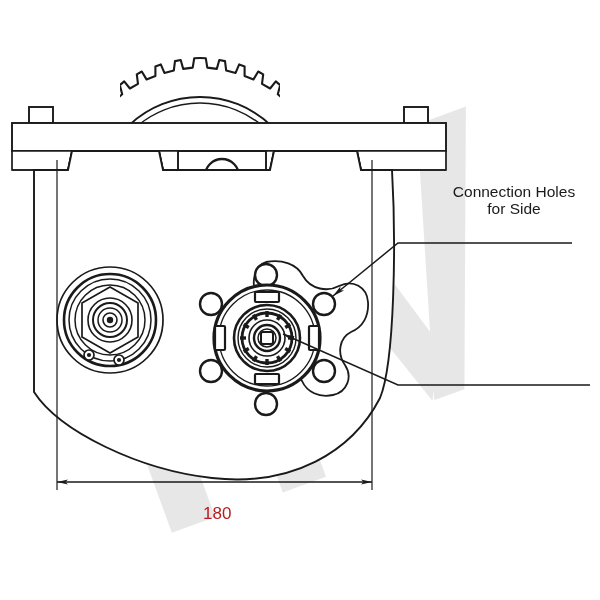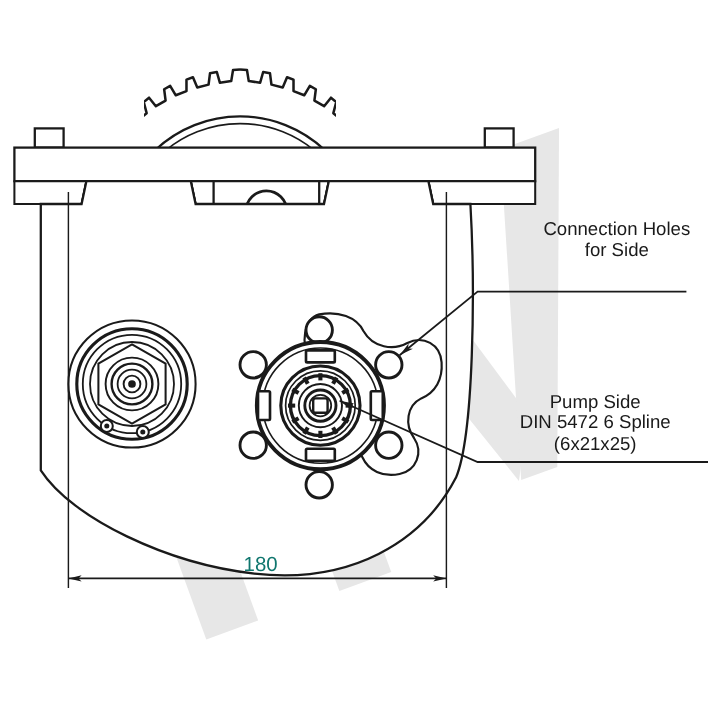--- a/index.html
+++ b/index.html
@@ -3,21 +3,21 @@
 <meta charset="utf-8">
 <style>
   html,body{margin:0;padding:0;background:#ffffff;}
   #stage{
     position:relative;width:600px;height:600px;background:#ffffff;
     font-family:"Liberation Sans", sans-serif;overflow:hidden;
   }
   #stage svg{position:absolute;left:0;top:0;}
   .anno-block{position:absolute;text-align:center;line-height:1.12;}
   .anno-line{display:block;font-size:15.5px;color:#1a1a1a;}
-  .dim-label{position:absolute;font-size:17px;color:#0f766e;}
+  .dim-label{position:absolute;font-size:17px;color:#b91c1c;margin-top:43px;}
 </style>
 </head>
 <body>
 
 <div id="stage">
 
   <svg width="600" height="600" viewBox="0 0 600 600">
 
     <defs>
       <marker id="arrowEnd" markerWidth="12" markerHeight="8" refX="11" refY="4" orient="auto" markerUnits="userSpaceOnUse">
@@ -192,21 +192,16 @@
       <line x1="57" y1="482" x2="372" y2="482" marker-start="url(#arrowStart)" marker-end="url(#arrowEnd)" stroke-width="1.4"></line>
     </g>
 
   </svg>
 
   <div class="anno-block" style="left:396px;top:183px;width:182px;margin-left:27px;">
     <span class="anno-line">Connection Holes</span>
     <span class="anno-line">for Side</span>
   </div>
 
-  <div class="anno-block" style="left:398px;top:327px;width:196px;">
-    <span class="anno-line">Pump Side</span>
-    <span class="anno-line">DIN 5472 6 Spline</span>
-    <span class="anno-line">(6x21x25)</span>
-  </div>
 
   <div class="dim-label" style="left:203px;top:461px;">180</div>
 
 </div>
 
 </body></html>

